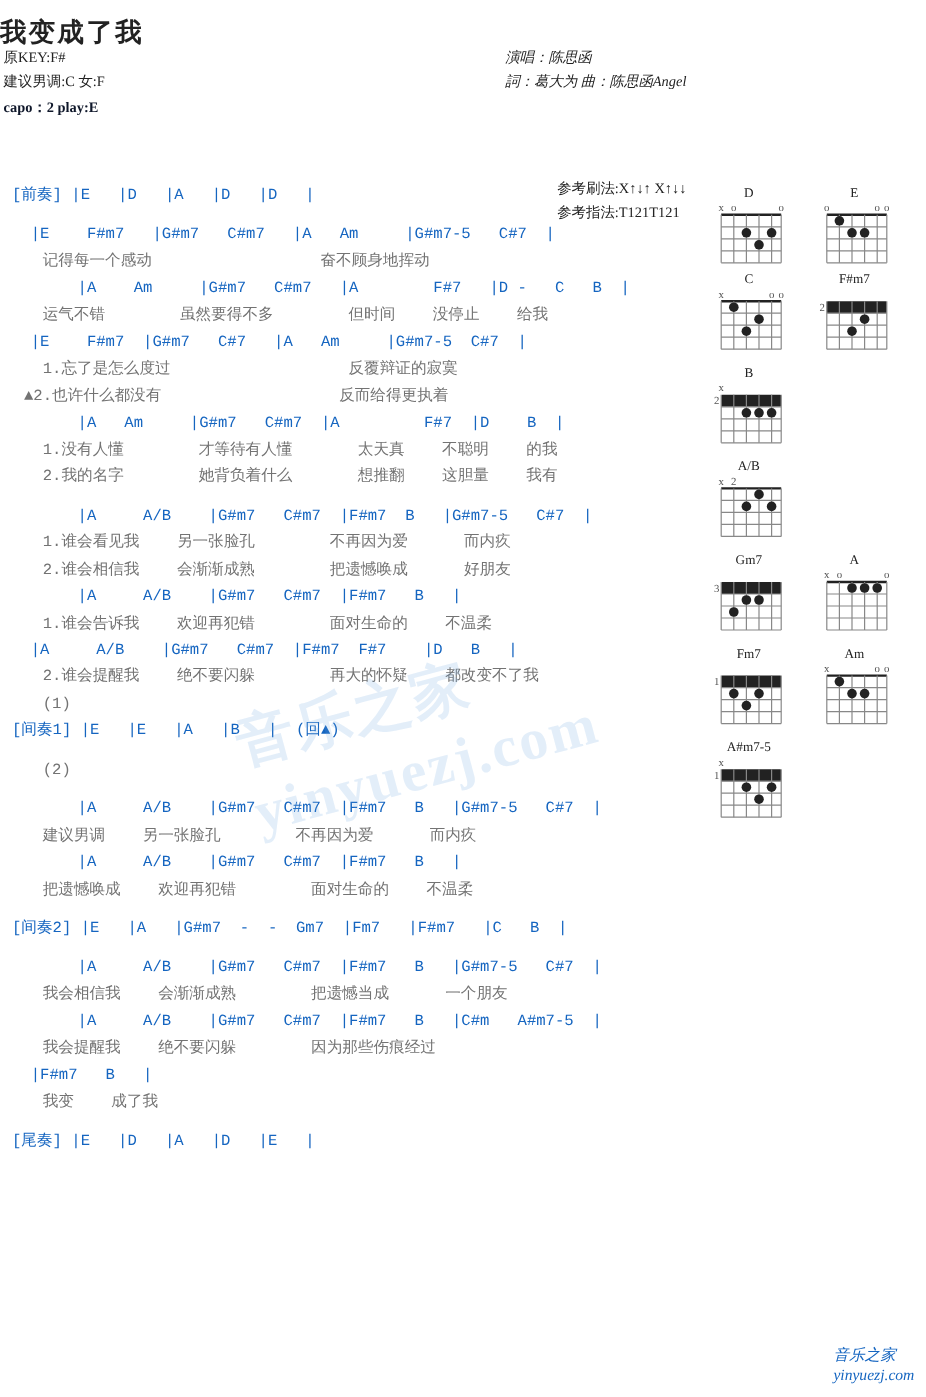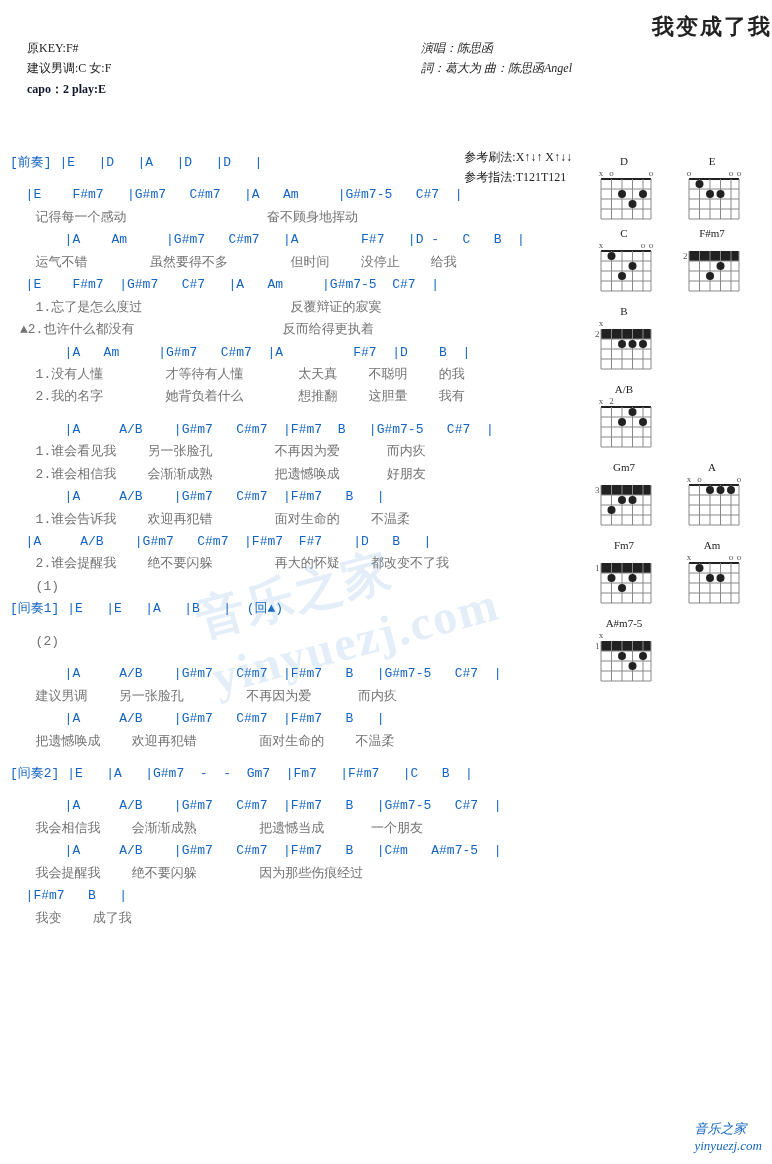--- a/index.html
+++ b/index.html
@@ -7,31 +7,31 @@
       width: 772px;
       min-height: 1164px;
       background: #fff;
       font-family: SimSun, "宋体", serif;
       font-size: 13px;
       color: #222;
       position: relative;
     }
 
     .page-title {
-      text-align: right;
+      text-align: left;
       font-size: 22px;
       font-weight: bold;
       padding: 12px 0 6px 0;
       letter-spacing: 2px;
       font-family: Liberation Mono, monospace;
     }
 
     .meta-left {
       position: absolute;
-      left: 27px;
+      left: 3px;
       top: 38px;
       font-size: 12px;
       line-height: 1.7;
     }
     .meta-left .capo {
       color: #0f172a;
       font-weight: bold;
     }
 
     .meta-right {
@@ -451,17 +451,18 @@
     <div style="height: 10px;"></div>
     <div class="line chord-line">[间奏2] |E   |A   |G#m7  -  -  Gm7  |Fm7   |F#m7   |C   B  |</div>
     <div style="height: 10px;"></div>
     <div class="line chord-line">       |A     A/B    |G#m7   C#m7  |F#m7   B   |G#m7-5   C#7  |</div>
     <div class="line lyric-line">  我会相信我    会渐渐成熟        把遗憾当成      一个朋友</div>
     <div class="line chord-line">       |A     A/B    |G#m7   C#m7  |F#m7   B   |C#m   A#m7-5  |</div>
     <div class="line lyric-line">  我会提醒我    绝不要闪躲        因为那些伤痕经过</div>
     <div class="line chord-line">  |F#m7   B   |</div>
     <div class="line lyric-line">  我变    成了我</div>
     <div style="height: 10px;"></div>
+    <div class="line chord-line">[尾奏] |E   |D   |A   |D   |E   |</div>
   </div>
 
 <div class="watermark">音乐之家<br>yinyuezj.com</div>
 
 <div class="brand">音乐之家<br>yinyuezj.com</div>
 
 </body></html>

